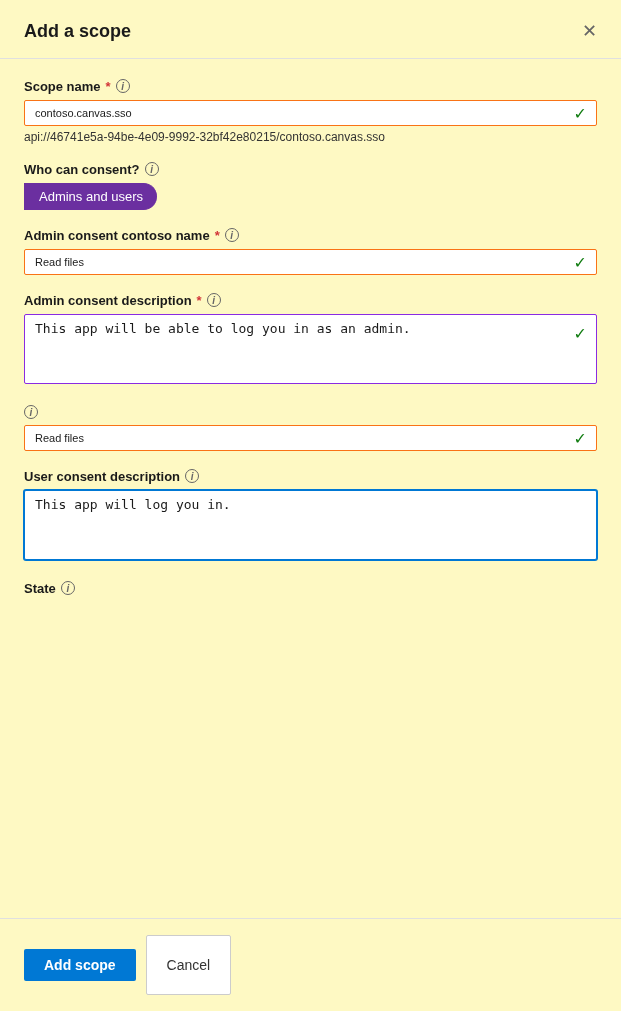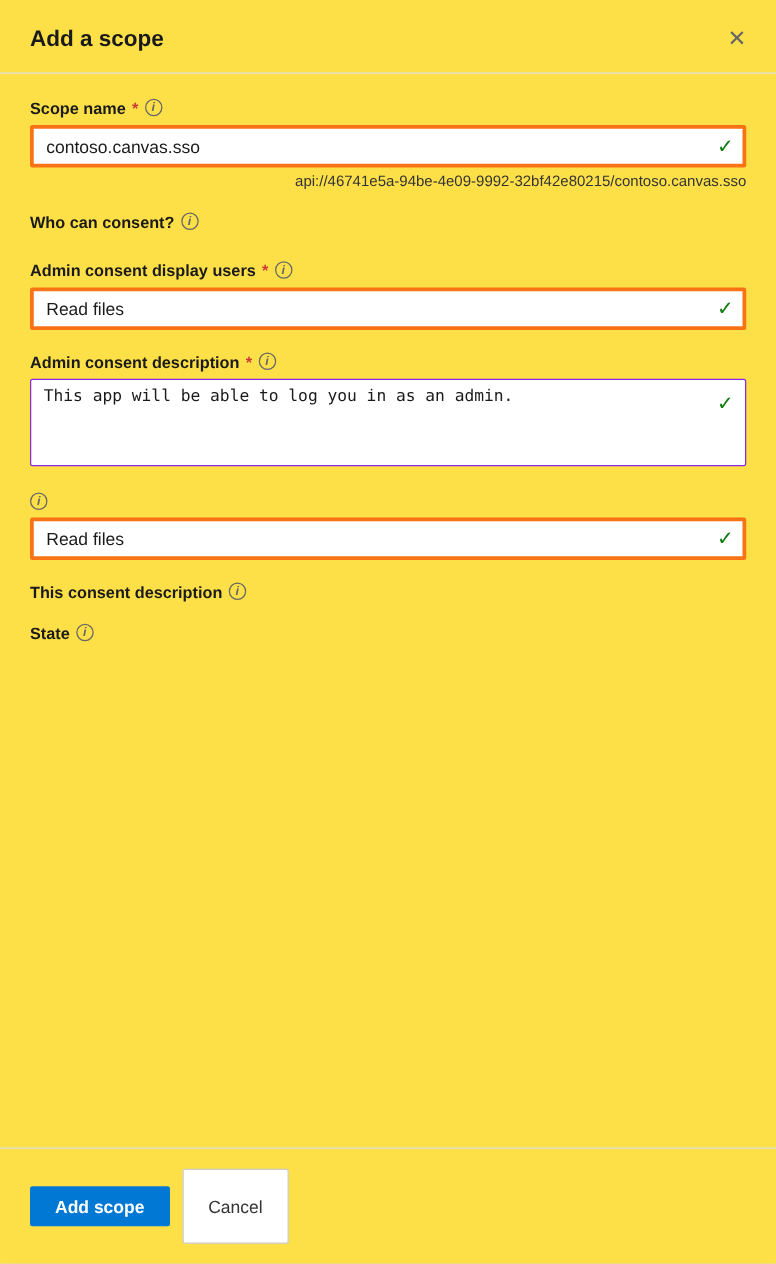--- a/index.html
+++ b/index.html
@@ -6,21 +6,21 @@
     body {
       font-family: 'Segoe UI', Arial, sans-serif;
       font-size: 14px;
       background: #f0f0f0;
       display: flex;
       align-items: flex-start;
       justify-content: center;
       min-height: 100vh;
     }
     .dialog {
-      background: #fde047;
+      background: #fef9c3;
       width: 621px;
       min-height: 1011px;
       display: flex;
       flex-direction: column;
       box-shadow: 0 2px 10px rgba(0,0,0,0.2);
       position: relative;
     }
     .dialog-header {
       display: flex;
       align-items: center;
@@ -73,24 +73,24 @@
       border: 1px solid #666;
       border-radius: 50%;
       font-size: 10px;
       color: #666;
       font-style: italic;
       font-weight: 600;
       cursor: default;
     }
     .text-input {
       width: 100%;
-      border: 3px solid #f97316;
+      border: 1px solid #f97316;
       border-radius: 2px;
       padding: 6px 32px 6px 10px;
-      font-size: 14px;
+      font-size: 11px;
       color: #1a1a1a;
       outline: none;
       position: relative;
     }
     .input-wrapper {
       position: relative;
     }
     .input-check {
       position: absolute;
       right: 10px;
@@ -121,21 +121,20 @@
       position: absolute;
       right: 10px;
       top: 10px;
       color: #107c10;
       font-size: 16px;
     }
     .api-url {
       font-size: 12px;
       color: #333;
       margin-top: 4px;
-      text-align: right;
     }
     .toggle-group {
       display: flex;
       align-items: center;
       gap: 0;
     }
     .toggle-option {
       padding: 5px 14px;
       border: 1px solid #ccc;
       font-size: 13px;
@@ -212,26 +211,27 @@
       </div>
       <div class="api-url">api://46741e5a-94be-4e09-9992-32bf42e80215/contoso.canvas.sso</div>
     </div>
 
     <div class="field-group">
       <div class="field-label">
         <span>Who can consent?</span>
         <span class="info-icon">i</span>
       </div>
       <div class="toggle-group">
-      </div>
-    </div>
-
-    <div class="field-group">
-      <div class="field-label">
-        <span>Admin consent display users</span>
+        <button class="toggle-option active-purple">Admins and users</button>
+      </div>
+    </div>
+
+    <div class="field-group">
+      <div class="field-label">
+        <span>Admin consent contoso name</span>
         <span class="required-star">*</span>
         <span class="info-icon">i</span>
       </div>
       <div class="input-wrapper">
         <input class="text-input" type="text" value="Read files" style="">
         <span class="input-check">✓</span>
       </div>
     </div>
 
     <div class="field-group">
@@ -251,22 +251,25 @@
         <span class="info-icon">i</span>
       </div>
       <div class="input-wrapper">
         <input class="text-input" type="text" value="Read files" style="">
         <span class="input-check">✓</span>
       </div>
     </div>
 
     <div class="field-group">
       <div class="field-label">
-        <span>This consent description</span>
-        <span class="info-icon">i</span>
+        <span>User consent description</span>
+        <span class="info-icon">i</span>
+      </div>
+      <div class="textarea-wrapper">
+        <textarea class="textarea-input blue-border" style="">This app will log you in.</textarea>
       </div>
     </div>
 
     <div class="field-group">
       <div class="field-label">
         <span>State</span>
         <span class="info-icon">i</span>
       </div>
     </div>
 

